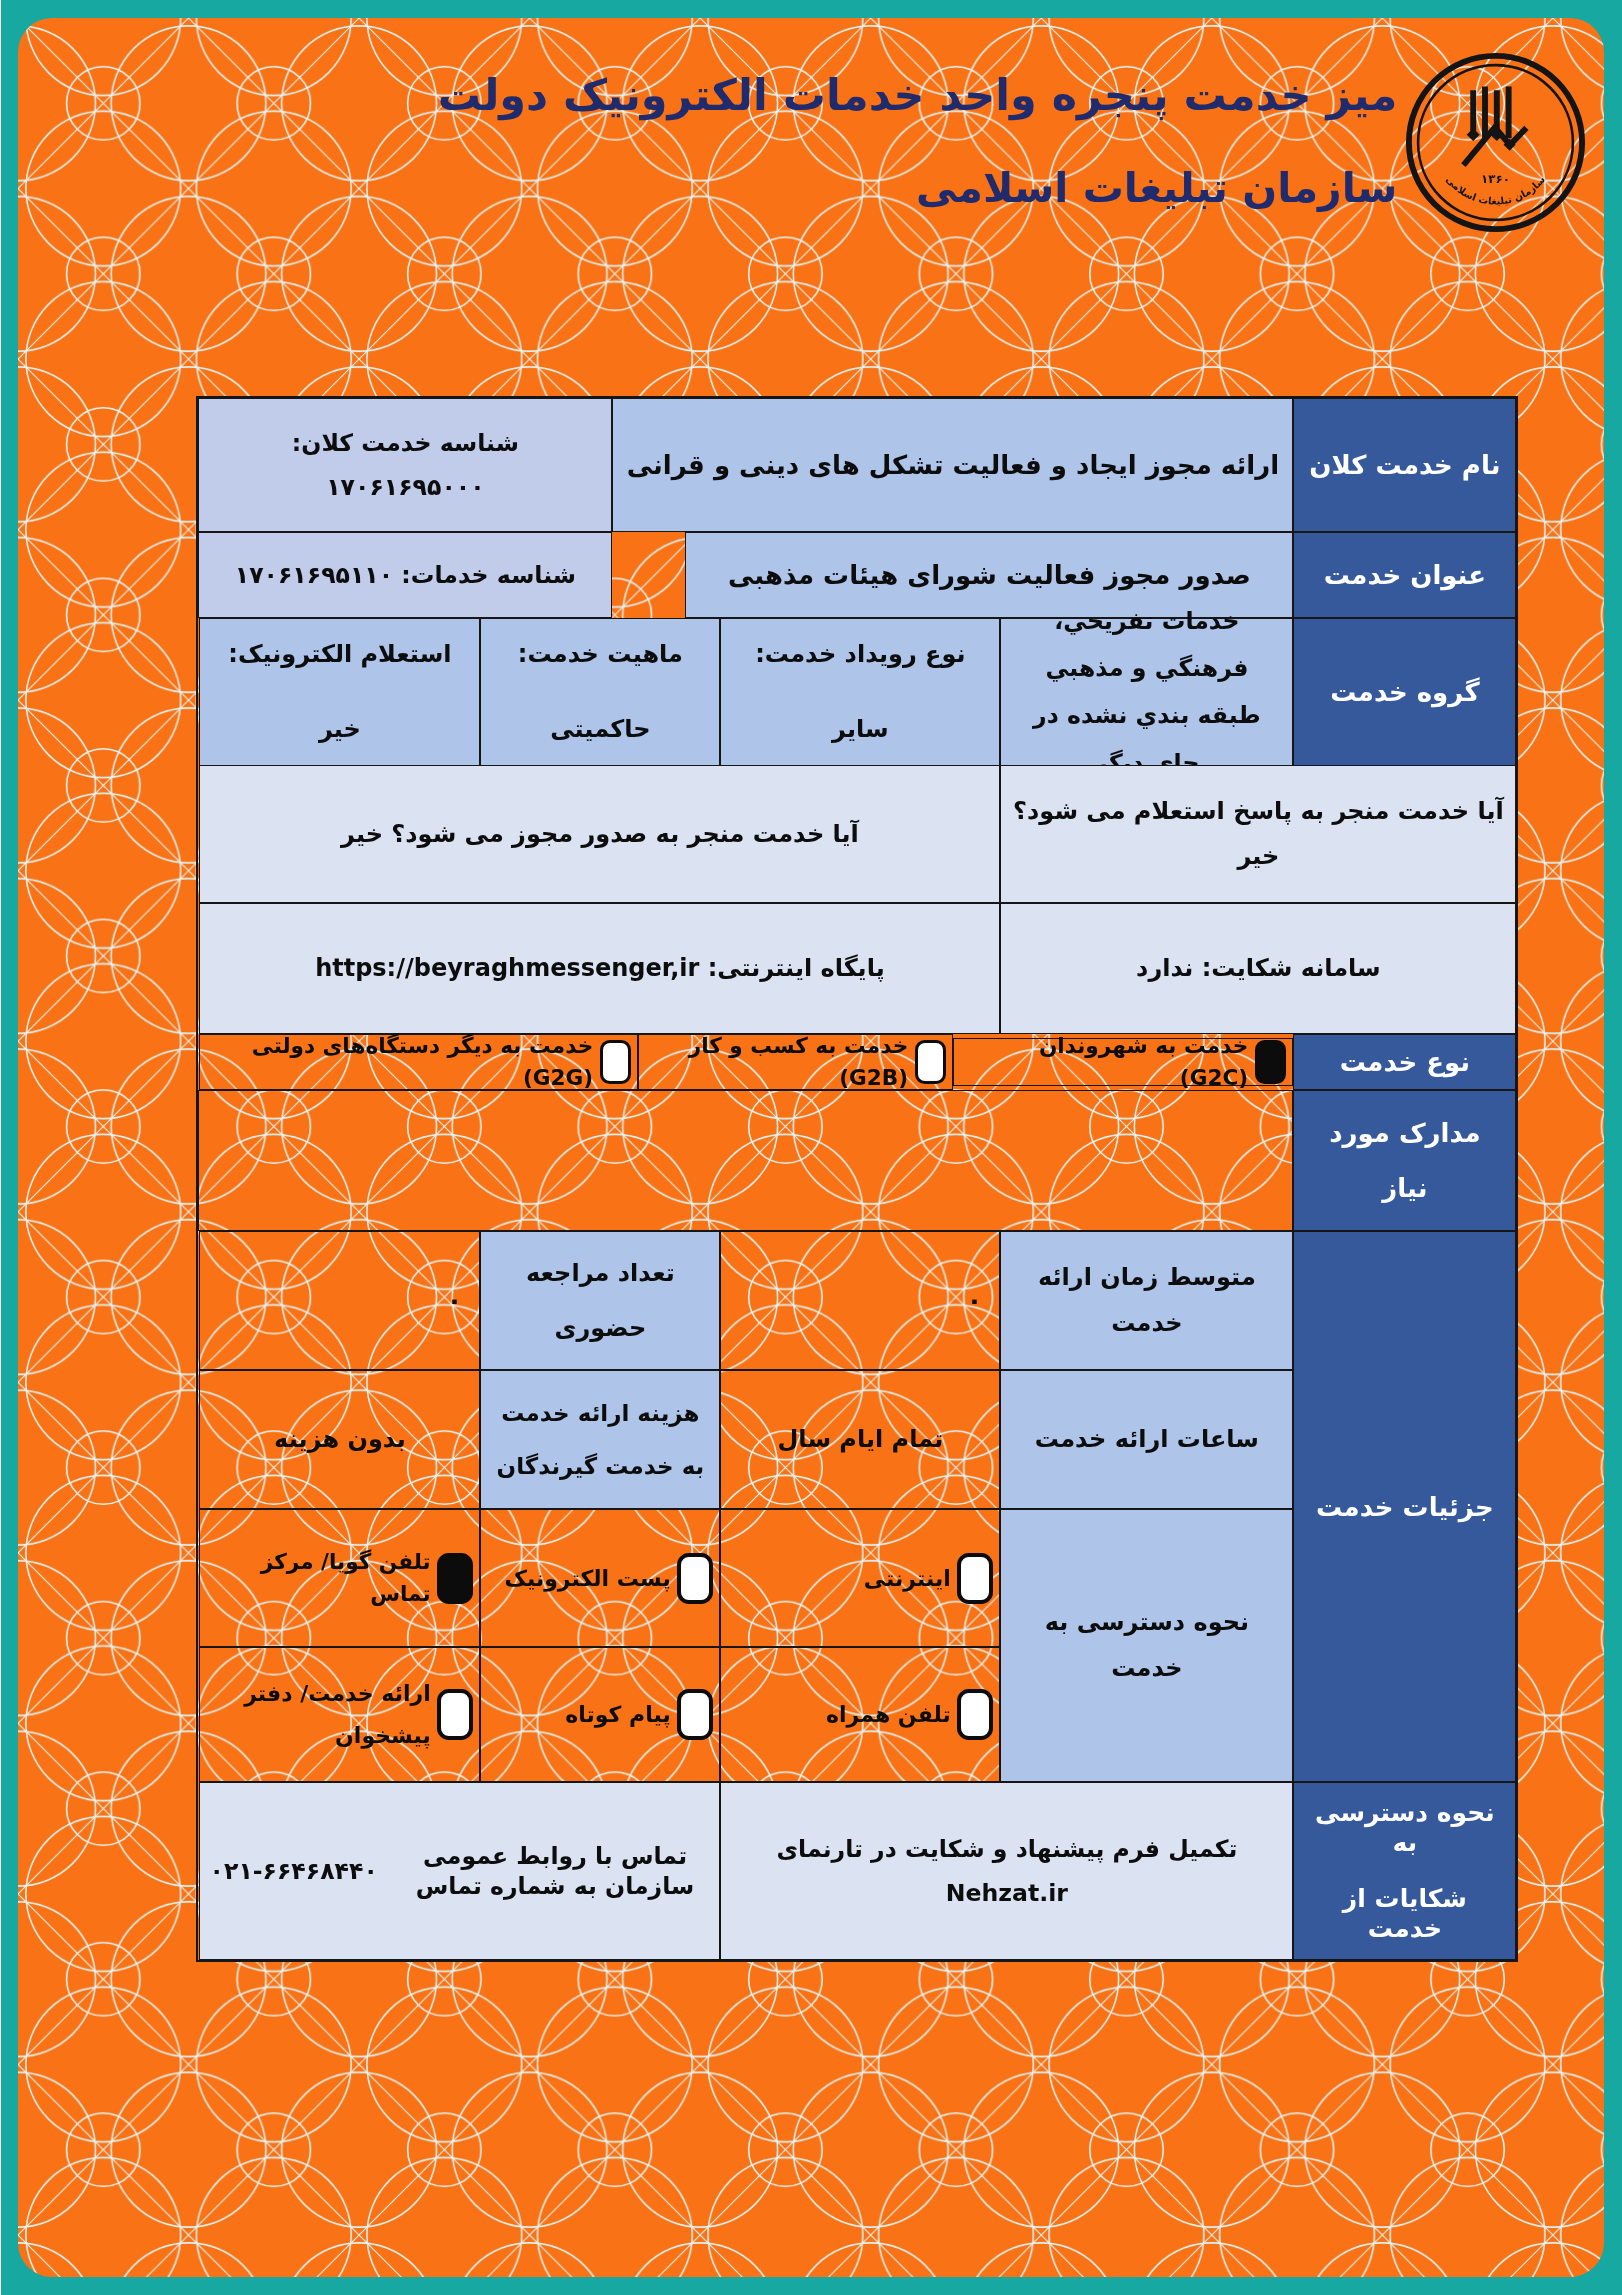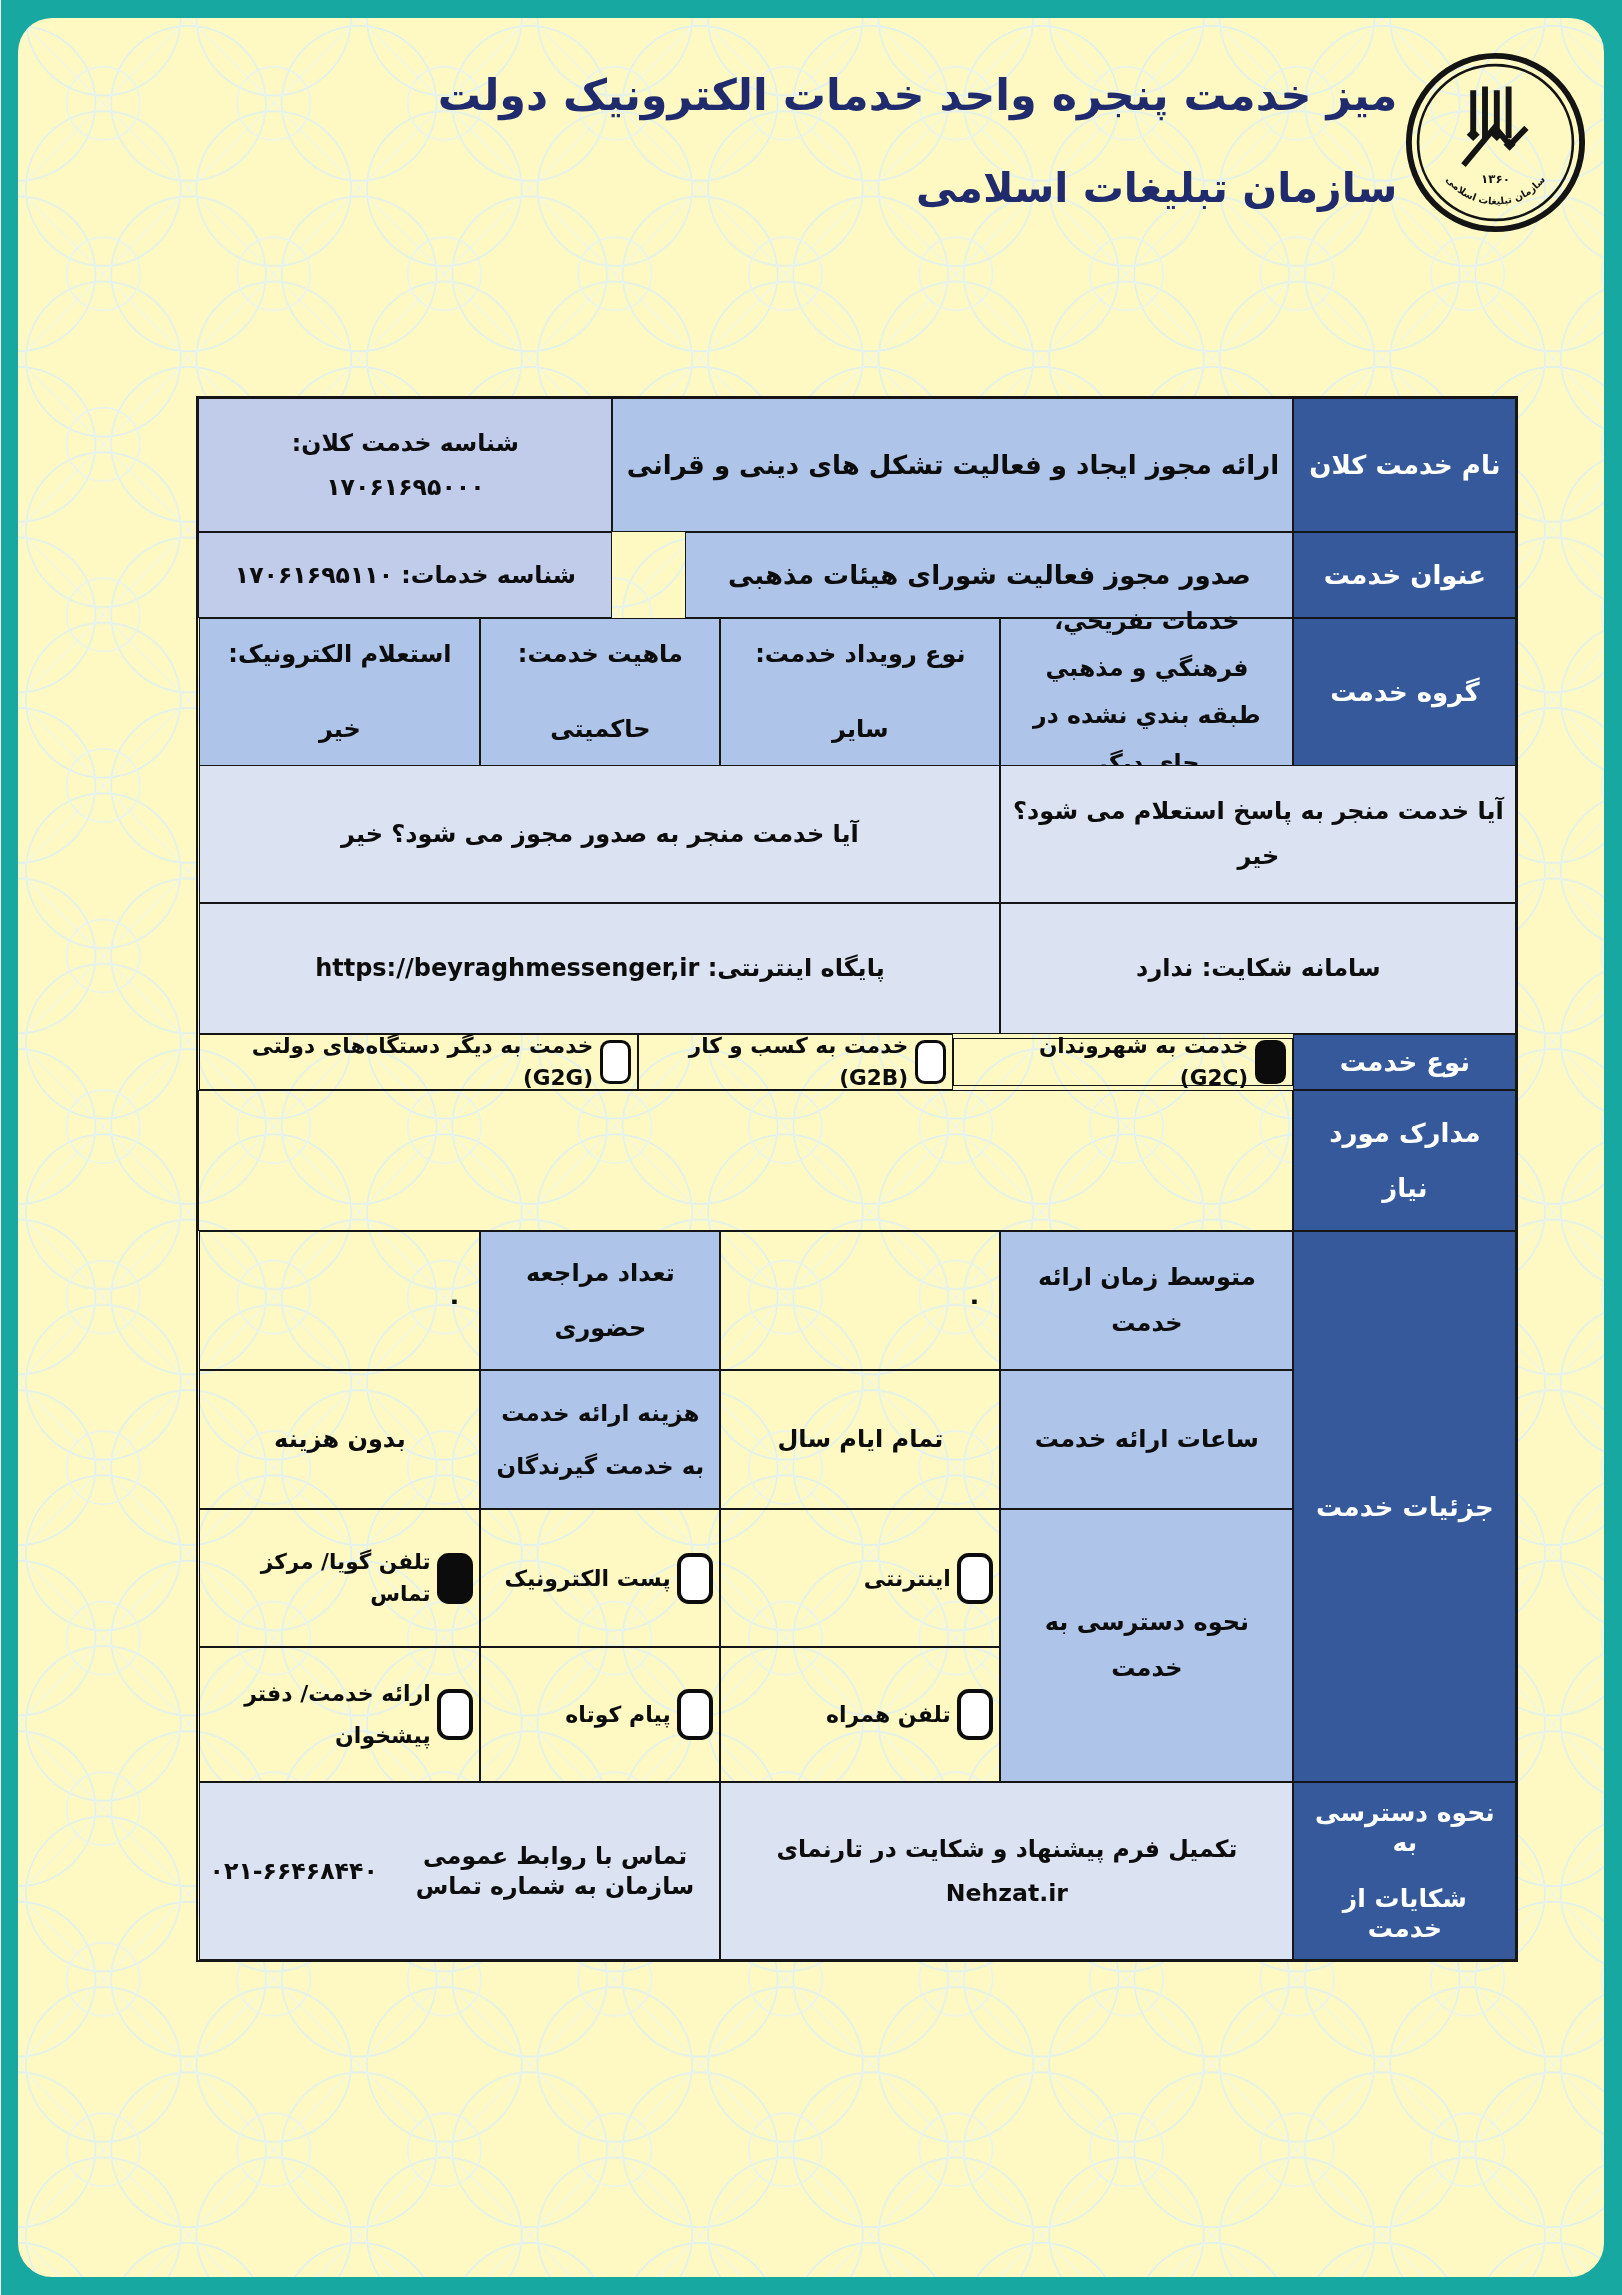--- a/index.html
+++ b/index.html
@@ -1,18 +1,18 @@
 <!DOCTYPE html>
 <html lang="fa" dir="rtl" style="font-size:10.5px"><head>
 <meta charset="utf-8">
 <style>
   html,body{margin:0;padding:0;}
   body{width:1623px;height:2295px;font-family:"DejaVu Sans",sans-serif;}
   .page{position:relative;width:1623px;height:2295px;background:#18a8a2;overflow:hidden;}
-  .card{position:absolute;left:18.4px;top:18.4px;width:1586px;height:2259px;background:#fef9c3;border-radius:34px;overflow:hidden;}
+  .card{position:absolute;left:18.4px;top:18.4px;width:1586px;height:2259px;background:#f97316;border-radius:34px;overflow:hidden;}
   .pattern-layer{position:absolute;left:0;top:0;width:100%;height:100%;pointer-events:none;}
 
   
   .title-block{position:absolute;top:56px;right:207px;text-align:right;color:#1f2b6d;font-weight:bold;direction:rtl;}
   .title-line1{font-size:43px;line-height:1.0;letter-spacing:-0.7px;}
   .title-line2{font-size:41px;margin-top:51px;line-height:1.0;}
   .logo{position:absolute;top:31.5px;left:1385px;width:185px;height:185px;}
 
   
   .svc-table{position:absolute;left:178px;top:378px;width:1322px;height:1566px;border:2px solid #161616;box-sizing:border-box;direction:rtl;}

